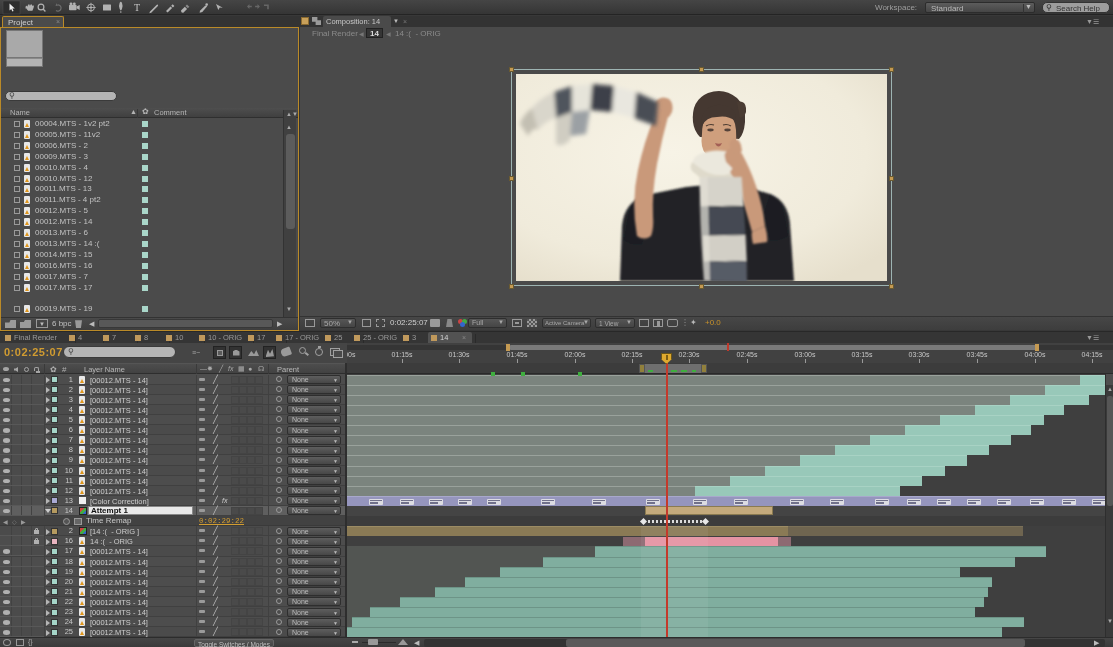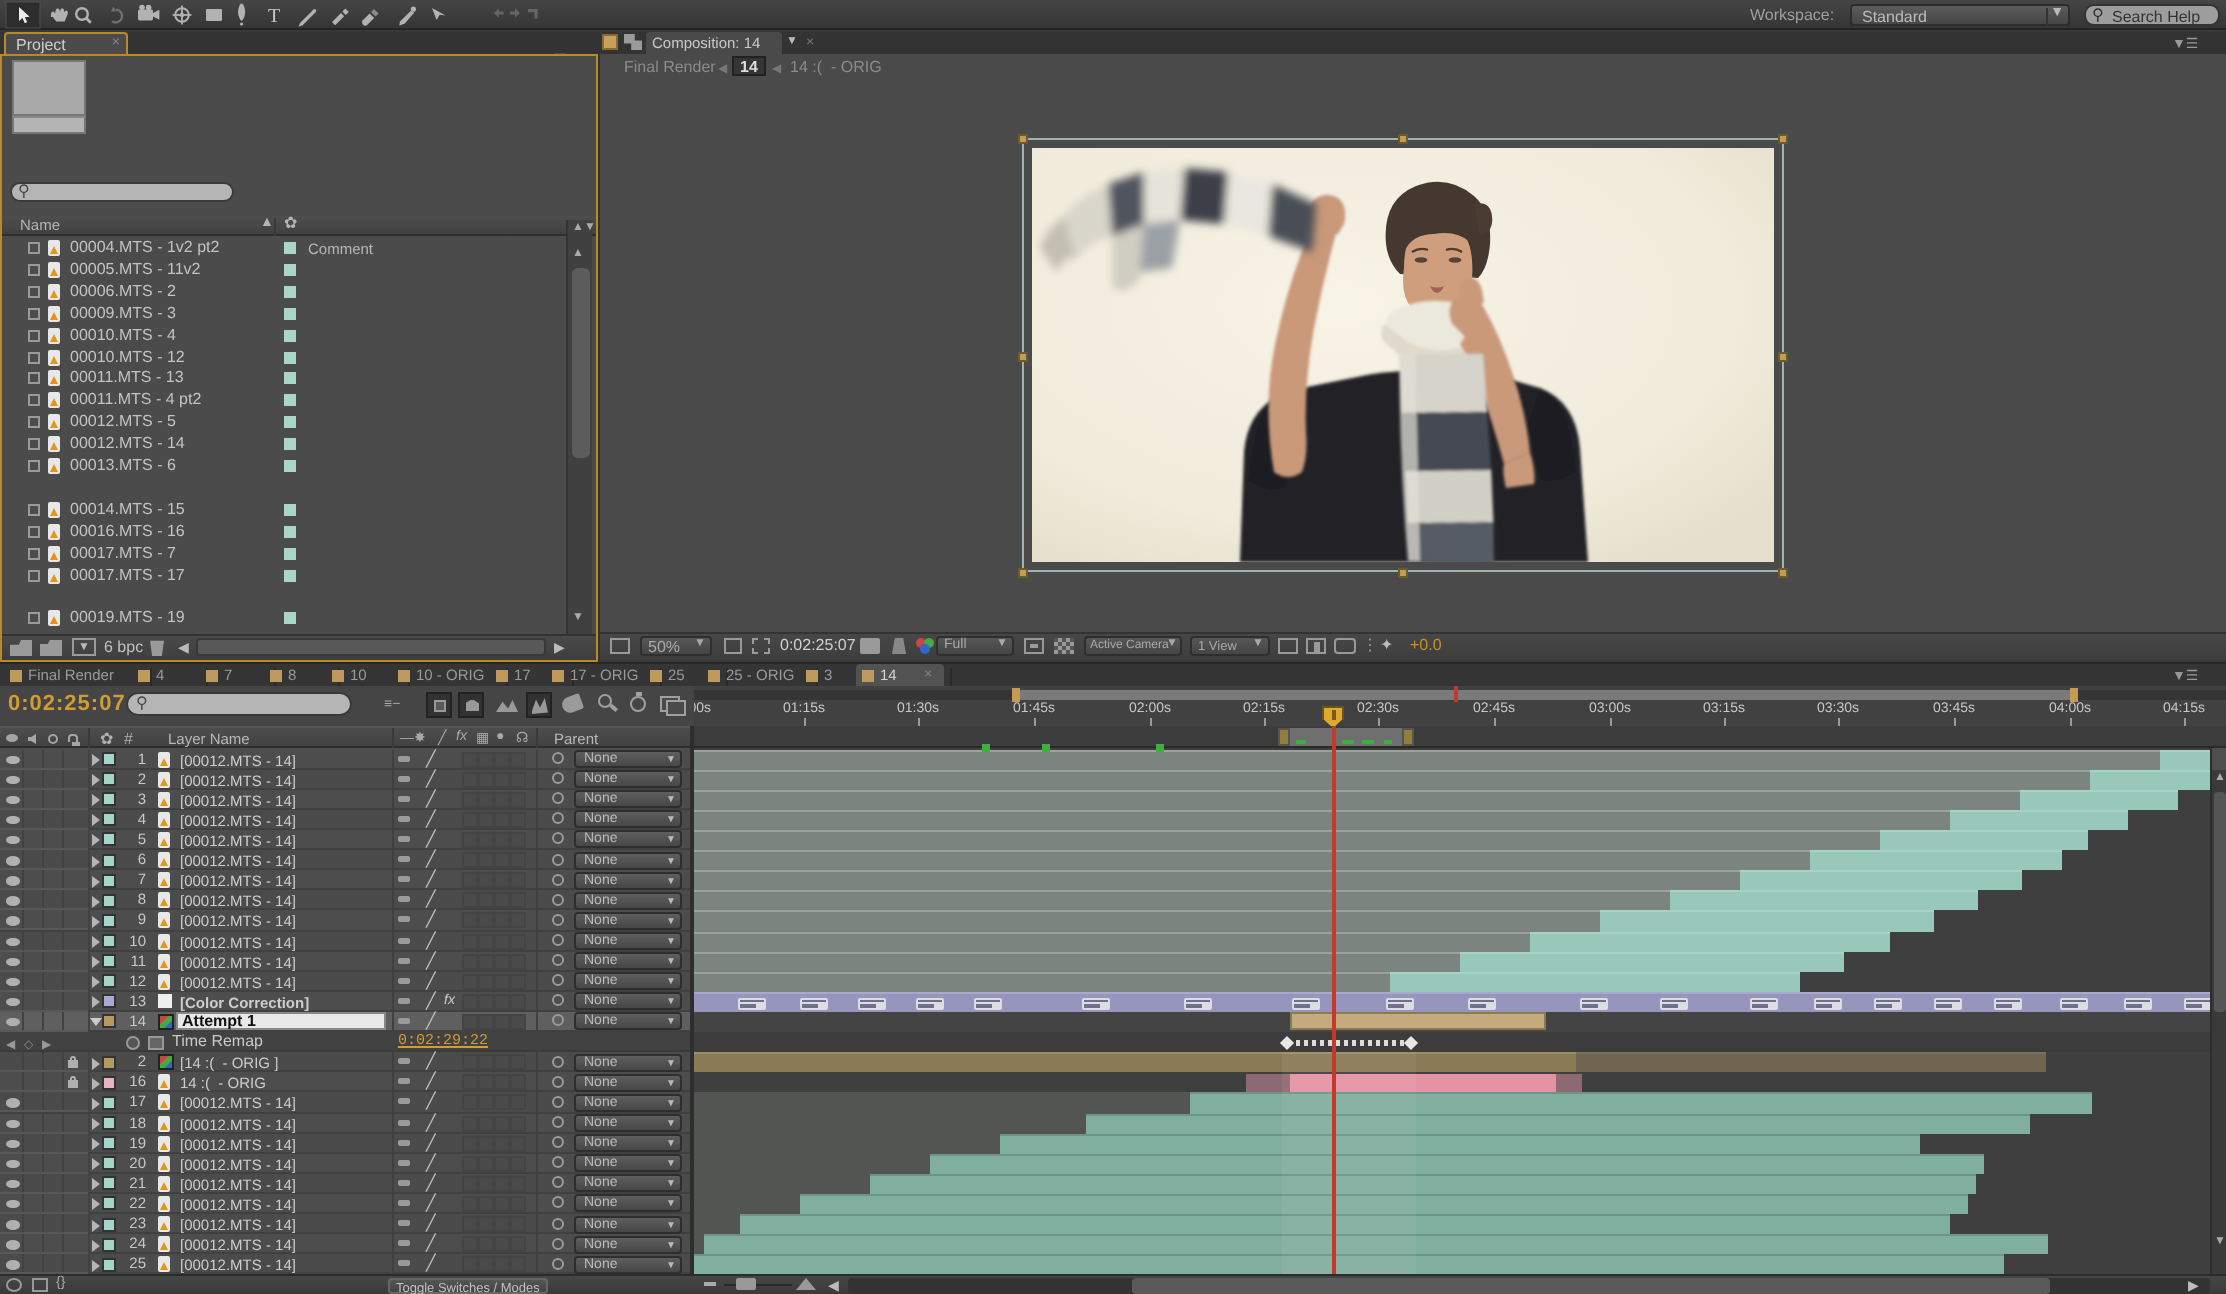--- a/index.html
+++ b/index.html
@@ -68,21 +68,21 @@
 <div class="abs" style="left:6px;top:58px;width:37px;height:9px;background:#b4b4b4;border:1px solid #777;border-top:1px solid #8a8a8a;"></div>
 
 <div class="abs" style="left:5px;top:91px;width:112px;height:10px;background:#b5b5b5;border:1px solid #3a3a3a;border-radius:5px;">
  <span style="position:absolute;left:3px;top:-1px;font-size:8px;color:#444;">⚲</span>
     </div>
 
 <div class="abs" style="left:1px;top:108px;width:297px;height:10px;background:linear-gradient(#4e4e4e,#404040);border-bottom:1px solid #2f2f2f;">
  <span style="position:absolute;left:9px;top:0px;font-size:7.5px;color:#b5b5b5;">Name</span>
  <span style="position:absolute;left:129px;top:0px;font-size:7px;color:#b5b5b5;">▲</span>
  <span style="position:absolute;left:141px;top:-1px;font-size:8px;color:#b5b5b5;">✿</span>
- <span style="position:absolute;left:153px;top:12px;font-size:7.5px;color:#b5b5b5;text-align:right;">Comment</span>
+ <span style="position:absolute;left:153px;top:0px;font-size:7.5px;color:#b5b5b5;text-align:right;">Comment</span>
  <span class="abs" style="left:136px;top:1px;width:1px;height:9px;background:#383838;"></span>
 </div>
 <div class="abs" style="left:1px;top:119.0px;width:282px;height:10.9px;">
 <span class="abs" style="left:13px;top:2px;width:6px;height:6px;border:1px solid #9a9a9a;"></span>
 <span class="abs" style="left:23px;top:1px;width:6px;height:8px;background:#e8e8e8;border-radius:1px;"></span>
 <span class="abs" style="left:24px;top:4px;width:0;height:0;border-left:2px solid transparent;border-right:2px solid transparent;border-bottom:4px solid #e0971e;"></span>
 <span class="abs txt" style="left:34px;top:0px;">00004.MTS - 1v2 pt2</span>
 <span class="abs" style="left:141px;top:2px;width:6px;height:6px;background:#a9d6c9;"></span>
 </div>
 <div class="abs" style="left:1px;top:129.9px;width:282px;height:10.9px;">
@@ -146,20 +146,27 @@
 <span class="abs" style="left:23px;top:1px;width:6px;height:8px;background:#e8e8e8;border-radius:1px;"></span>
 <span class="abs" style="left:24px;top:4px;width:0;height:0;border-left:2px solid transparent;border-right:2px solid transparent;border-bottom:4px solid #e0971e;"></span>
 <span class="abs txt" style="left:34px;top:0px;">00012.MTS - 14</span>
 <span class="abs" style="left:141px;top:2px;width:6px;height:6px;background:#a9d6c9;"></span>
 </div>
 <div class="abs" style="left:1px;top:228.0px;width:282px;height:10.9px;">
 <span class="abs" style="left:13px;top:2px;width:6px;height:6px;border:1px solid #9a9a9a;"></span>
 <span class="abs" style="left:23px;top:1px;width:6px;height:8px;background:#e8e8e8;border-radius:1px;"></span>
 <span class="abs" style="left:24px;top:4px;width:0;height:0;border-left:2px solid transparent;border-right:2px solid transparent;border-bottom:4px solid #e0971e;"></span>
 <span class="abs txt" style="left:34px;top:0px;">00013.MTS - 6</span>
+<span class="abs" style="left:141px;top:2px;width:6px;height:6px;background:#a9d6c9;"></span>
+</div>
+<div class="abs" style="left:1px;top:238.9px;width:282px;height:10.9px;">
+<span class="abs" style="left:13px;top:2px;width:6px;height:6px;border:1px solid #9a9a9a;"></span>
+<span class="abs" style="left:23px;top:1px;width:6px;height:8px;background:#e8e8e8;border-radius:1px;"></span>
+<span class="abs" style="left:24px;top:4px;width:0;height:0;border-left:2px solid transparent;border-right:2px solid transparent;border-bottom:4px solid #e0971e;"></span>
+<span class="abs txt" style="left:34px;top:0px;">00013.MTS - 14 :(</span>
 <span class="abs" style="left:141px;top:2px;width:6px;height:6px;background:#a9d6c9;"></span>
 </div>
 <div class="abs" style="left:1px;top:249.8px;width:282px;height:10.9px;">
 <span class="abs" style="left:13px;top:2px;width:6px;height:6px;border:1px solid #9a9a9a;"></span>
 <span class="abs" style="left:23px;top:1px;width:6px;height:8px;background:#e8e8e8;border-radius:1px;"></span>
 <span class="abs" style="left:24px;top:4px;width:0;height:0;border-left:2px solid transparent;border-right:2px solid transparent;border-bottom:4px solid #e0971e;"></span>
 <span class="abs txt" style="left:34px;top:0px;">00014.MTS - 15</span>
 <span class="abs" style="left:141px;top:2px;width:6px;height:6px;background:#a9d6c9;"></span>
 </div>
 <div class="abs" style="left:1px;top:260.7px;width:282px;height:10.9px;">
@@ -837,21 +844,21 @@
 <span class="abs" style="left:11px;top:0;width:1px;height:10px;background:#424242;"></span>
         <span class="abs" style="left:21px;top:0;width:1px;height:10px;background:#424242;"></span>
         <span class="abs" style="left:31px;top:0;width:1px;height:10px;background:#424242;"></span>
         <span class="abs" style="left:44px;top:0;width:1px;height:10px;background:#424242;"></span>
         <span class="abs" style="left:0;top:9px;width:44px;height:1px;background:#585858;"></span>
         <span class="abs" style="left:3px;top:3px;width:7px;height:4.5px;background:#b0b0b0;border-radius:50%;"></span>
         <span class="abs" style="left:46px;top:2.5px;width:0;height:0;border-top:3px solid transparent;border-bottom:3px solid transparent;border-left:4px solid #b5b5b5;"></span>
         <span class="abs" style="left:51px;top:1.5px;width:7px;height:7px;background:#a9a9d4;border:1px solid #333;"></span>
         <span class="abs" style="left:60px;top:0px;width:13px;text-align:right;font-size:7.5px;color:#c8c8c8;">13</span>
         <span class="abs" style="left:79px;top:1.5px;width:7px;height:7px;background:#f0f0f0;"></span>
-        <span class="abs" style="left:90px;top:1px;font-size:7.5px;color:#cdcdcd;font-weight:bold;">[Color Correction]</span>
+        <span class="abs" style="left:90px;top:1px;font-size:7.5px;color:#cdcdcd;">[Color Correction]</span>
         <span class="abs" style="left:222px;top:1px;font-size:7px;font-style:italic;color:#ccc;">fx</span>
         <span class="abs" style="left:196px;top:0;width:1px;height:10px;background:#404040;"></span>
         <span class="abs" style="left:199px;top:3px;width:6px;height:3px;background:#9a9a9a;border-radius:1px;"></span>
         <span class="abs" style="left:213px;top:0px;font-size:8px;color:#c0c0c0;">╱</span>
         <span class="abs" style="left:231px;top:1px;width:8px;height:8px;border:1px solid #444;background:#4a4a4a;"></span>
         <span class="abs" style="left:239px;top:1px;width:8px;height:8px;border:1px solid #444;background:#4a4a4a;"></span>
         <span class="abs" style="left:247px;top:1px;width:8px;height:8px;border:1px solid #444;background:#4a4a4a;"></span>
         <span class="abs" style="left:255px;top:1px;width:8px;height:8px;border:1px solid #444;background:#4a4a4a;"></span>
         <span class="abs" style="left:268px;top:0;width:1px;height:10px;background:#404040;"></span>
         <span class="abs" style="left:276px;top:1.5px;width:6px;height:6px;border:1px solid #9a9a9a;border-radius:50%;"></span>

